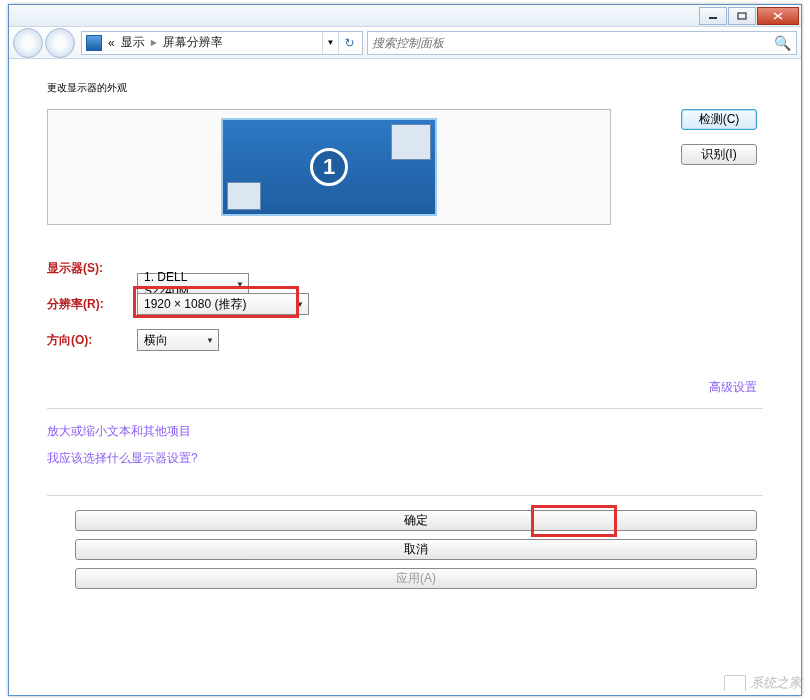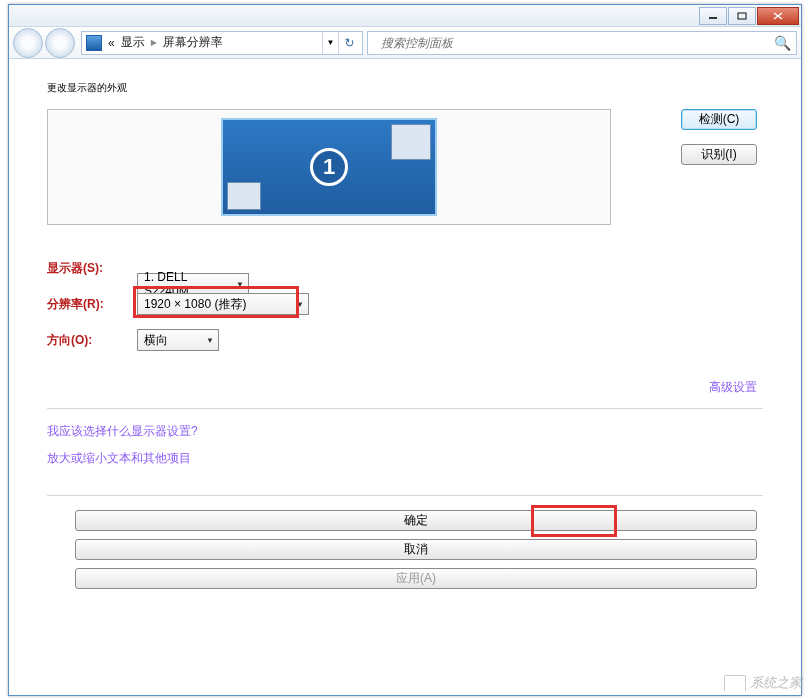--- a/index.html
+++ b/index.html
@@ -18,21 +18,21 @@
   .navbtns { display: flex; }
   .navcircle { width: 30px; height: 30px; border-radius: 50%; background: radial-gradient(#f9fbfd 30%, #d6e2f0 70%, #b8cce2 100%); border: 1px solid #a8bfd8; margin-right: -4px; position: relative; }
   .navcircle + .navcircle { margin-left: 6px; }
   .addressbar { flex: 1; margin: 0 4px 0 10px; height: 24px; border: 1px solid #b0c4de; background: #fff; display: flex; align-items: center; padding: 0 2px 0 4px; }
   .addr-icon { width: 16px; height: 16px; background: linear-gradient(#5ba3e0, #1c5fa8); border: 1px solid #1c5fa8; margin-right: 6px; }
   .addr-text { flex: 1; display: flex; align-items: center; gap: 6px; color: #222; }
   .addr-sep { color: #888; font-size: 8px; }
   .addr-dd { width: 16px; height: 22px; display: flex; align-items: center; justify-content: center; border-left: 1px solid #d0dae8; }
   .addr-refresh { width: 22px; height: 22px; display: flex; align-items: center; justify-content: center; border-left: 1px solid #d0dae8; color: #3a6ea5; font-size: 12px; }
   .searchbar { width: 430px; height: 24px; border: 1px solid #b0c4de; background: #fff; display: flex; align-items: center; padding: 0 4px; }
-  .searchbar input { flex: 1; border: none; outline: none; font-size: 12px; color: #888; font-style: italic; font-family: inherit; margin-left: 9px; }
+  .searchbar input { flex: 1; border: none; outline: none; font-size: 12px; color: #888; font-style: italic; font-family: inherit; }
   .search-icon { color: #3a6ea5; font-size: 14px; }
 
   
   .content { padding: 22px 38px 12px 38px; position: relative; height: calc(100% - 54px); }
   .heading { color: #000000; font-size: 10px; margin-bottom: 14px; }
 
   .preview-row { display: flex; align-items: flex-start; }
   .preview-box { width: 564px; height: 116px; border: 1px solid #bcbcbc; background: #fafafa; display: flex; align-items: center; justify-content: center; position: relative; }
   .preview-screen { width: 216px; height: 98px; background: linear-gradient(#2d78c4, #1f5da0); border: 2px solid #9acbf0; position: relative; display: flex; align-items: center; justify-content: center; }
   .screen-num { width: 38px; height: 38px; border-radius: 50%; border: 3px solid #fff; display: flex; align-items: center; justify-content: center; color: #fff; font-size: 22px; font-weight: bold; background: #1f5da0; }
@@ -162,22 +162,22 @@
       </div>
     </div>
 
     <div class="advanced-row">
       <a class="link">高级设置</a>
     </div>
 
     <div class="divider"></div>
 
     <div class="links">
+      <a class="link">放大或缩小文本和其他项目</a>
       <a class="link">我应该选择什么显示器设置?</a>
-      <a class="link">放大或缩小文本和其他项目</a>
     </div>
 
     <div class="footer-divider"></div>
 
     <div class="footer">
       <button class="btn">确定</button>
       <button class="btn">取消</button>
       <button class="btn" disabled="">应用(A)</button>
       <div class="highlight hl2"></div>
     </div>

